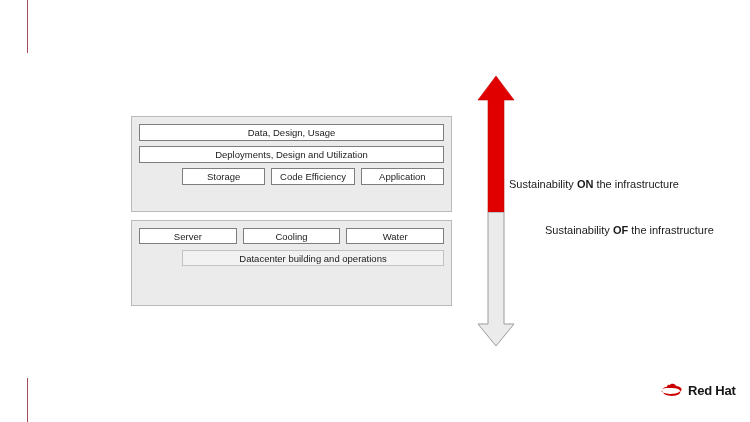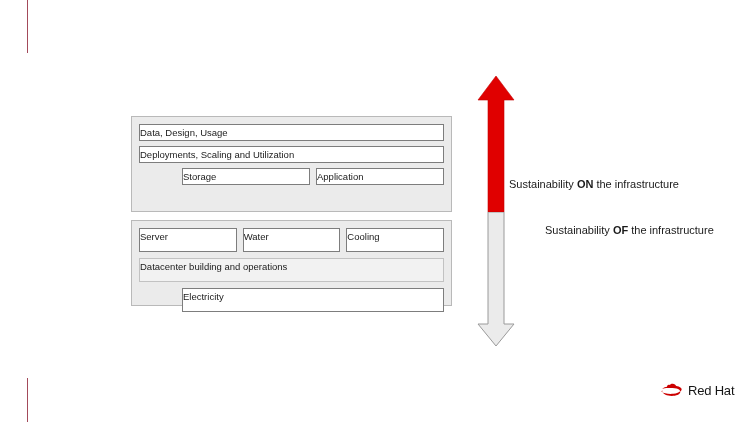--- a/index.html
+++ b/index.html
@@ -45,32 +45,32 @@
   }
   .row:last-child { margin-bottom: 0; padding-left: 43px; }
 
   .cell {
     flex: 1 1 0;
     background: #ffffff;
     border: 1px solid #7d7d7d;
     box-sizing: border-box;
     height: 17px;
     line-height: 15px;
-    text-align: left;
+    text-align: center;
     font-size: 9.5px;
     color: #1a1a1a;
     white-space: nowrap;
     overflow: hidden;
   }
   .cell.soft {
     background: #f2f2f2;
     border-color: #c2c2c2;
   }
   #stack-of .row { margin-bottom: 6px; }
-  #stack-of .cell { height: 24px; line-height: 16px; }
+  #stack-of .cell { height: 16px; line-height: 16px; }
 
   
   #arrow-up, #arrow-down {
     position: absolute;
     left: 476px;
     width: 40px;
   }
   #arrow-up   { top: 74px;  height: 138px; }
   #arrow-down { top: 212px; height: 136px; }
 
@@ -89,55 +89,53 @@
   #brand {
     position: absolute;
     left: 657px;
     top: 381px;
     display: flex;
     align-items: center;
     gap: 5px;
   }
   #brand-text {
     font-size: 13px;
-    font-weight: normal;
+    font-weight: bold;
     color: #151515;
     letter-spacing: -0.2px;
   }
 </style>
 </head>
 <body>
 
 <div id="accent-top" class="accent-rule"></div>
 <div id="accent-bottom" class="accent-rule"></div>
 
 <div id="stack-on" class="stack">
   <div class="row">
     <div class="cell">Data, Design, Usage</div>
   </div>
   <div class="row">
-    <div class="cell">Deployments, Scaling and Utilization</div>
+    <div class="cell">Deployments, Design and Utilization</div>
   </div>
   <div class="row">
     <div class="cell">Storage</div>
+    <div class="cell">Code Efficiency</div>
     <div class="cell">Application</div>
   </div>
 </div>
 
 <div id="stack-of" class="stack">
   <div class="row">
     <div class="cell">Server</div>
+    <div class="cell">Cooling</div>
     <div class="cell">Water</div>
-    <div class="cell">Cooling</div>
   </div>
   <div class="row">
     <div class="cell soft">Datacenter building and operations</div>
-  </div>
-  <div class="row">
-    <div class="cell">Electricity</div>
   </div>
 </div>
 
 <svg id="arrow-up" viewBox="0 0 40 138" preserveAspectRatio="none">
   <polygon points="20,2 38,26 28,26 28,138 12,138 12,26 2,26" fill="#e00000" stroke="#c40000" stroke-width="0.6"></polygon>
 </svg>
 
 <svg id="arrow-down" viewBox="0 0 40 136" preserveAspectRatio="none">
   <polygon points="12,0 28,0 28,112 38,112 20,134 2,112 12,112" fill="#ebebeb" stroke="#9a9a9a" stroke-width="1"></polygon>
 </svg>

